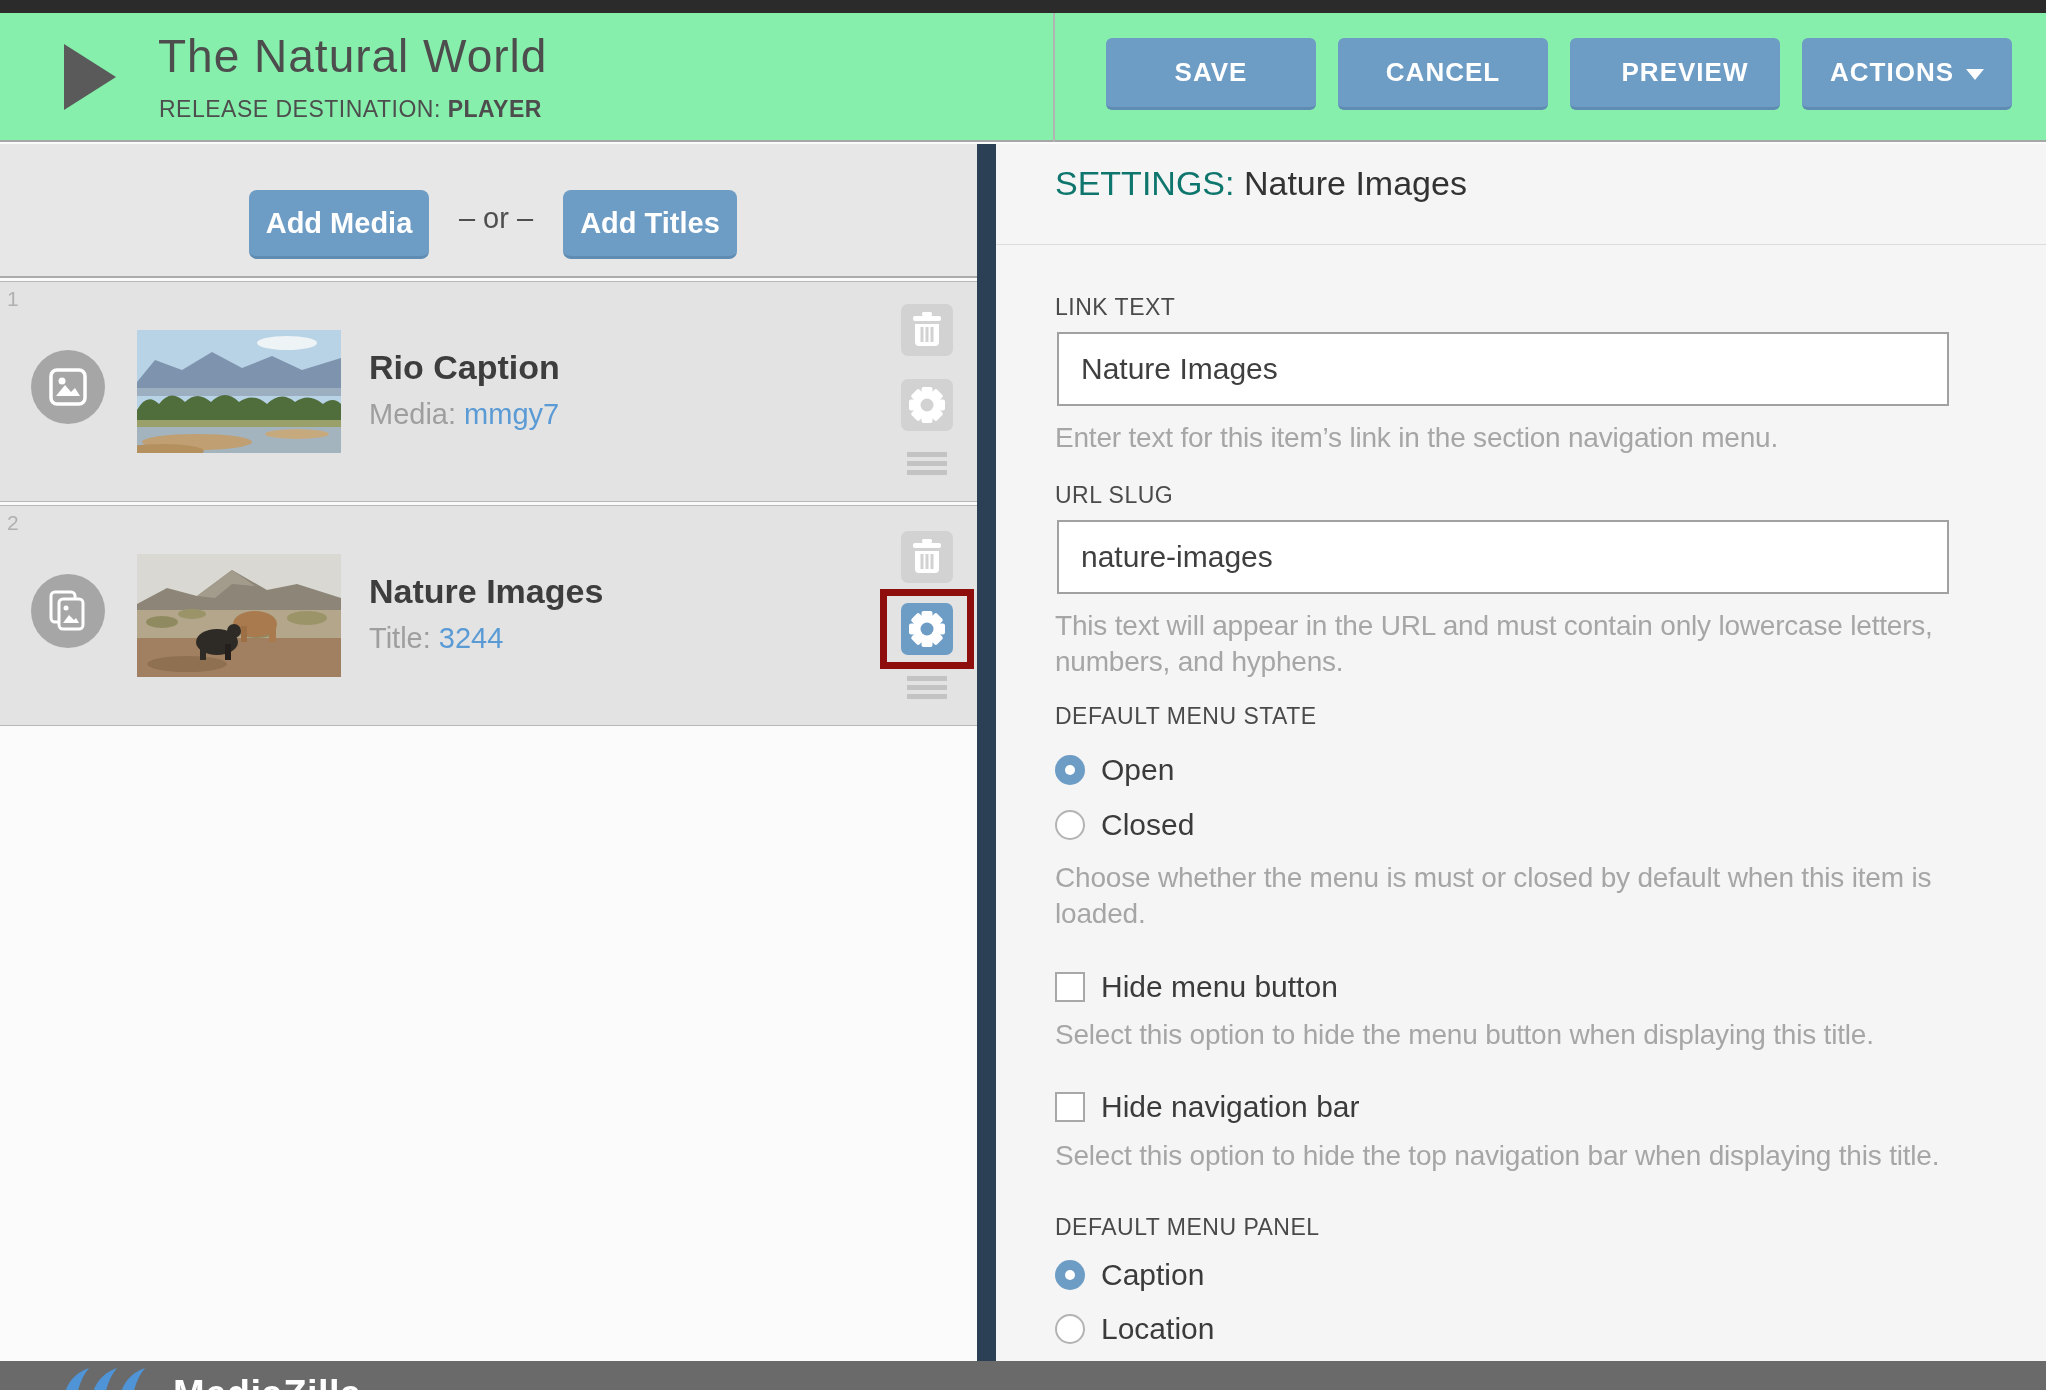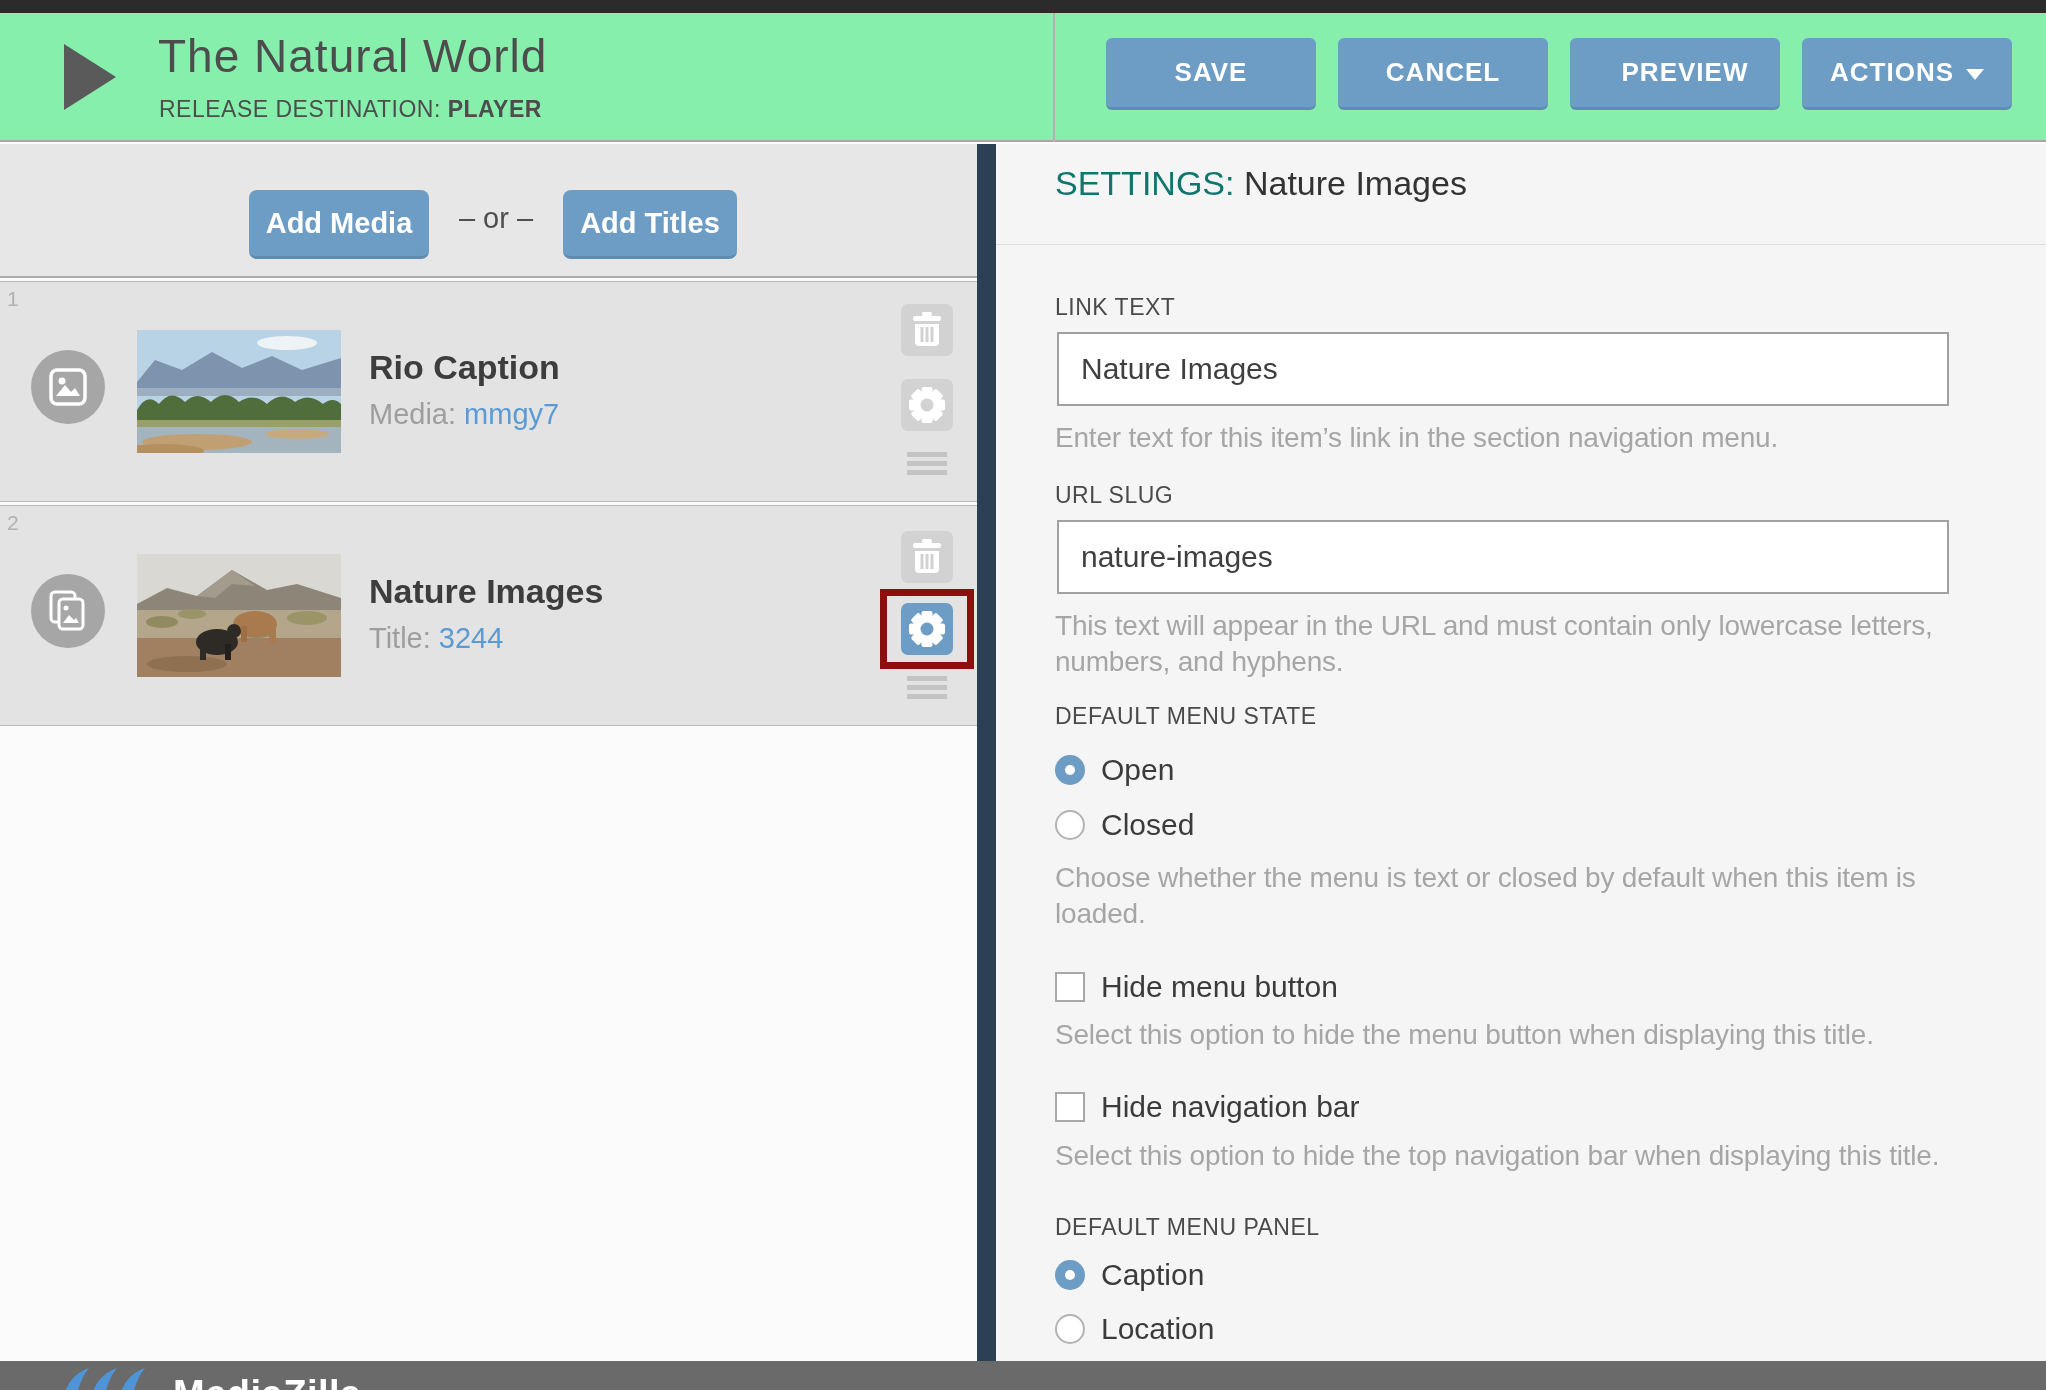--- a/index.html
+++ b/index.html
@@ -281,21 +281,21 @@
     <div class="field-label" id="label-menu-state">DEFAULT MENU STATE</div>
     <div class="choice-row" id="choice-open">
       <div class="radio on"></div>
       <div class="choice-label">Open</div>
     </div>
     <div class="choice-row" id="choice-closed">
       <div class="radio"></div>
       <div class="choice-label">Closed</div>
     </div>
     <div class="help" id="help-menu-state">
-      <div>Choose whether the menu is text or closed by default when this item is</div>
+      <div>Choose whether the menu is must or closed by default when this item is</div>
       <div>loaded.</div>
     </div>
 
     <div class="choice-row" id="choice-hide-menu">
       <div class="checkbox"></div>
       <div class="choice-label">Hide menu button</div>
     </div>
     <div class="help" id="help-hide-menu">Select this option to hide the menu button when displaying this title.</div>
 
     <div class="choice-row" id="choice-hide-nav">

